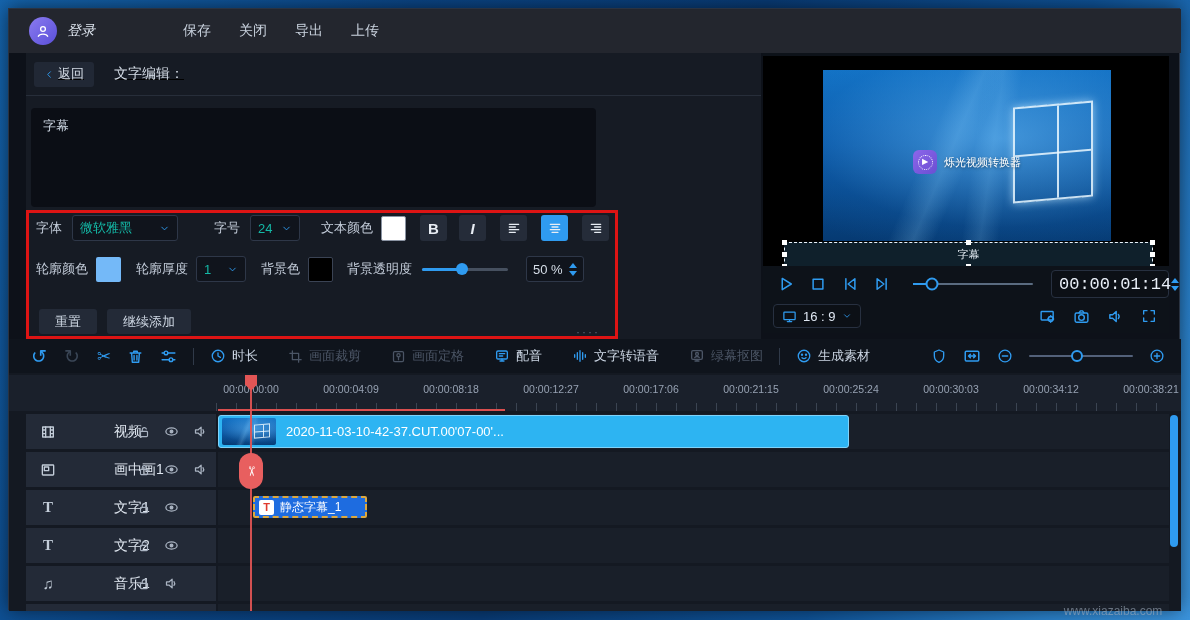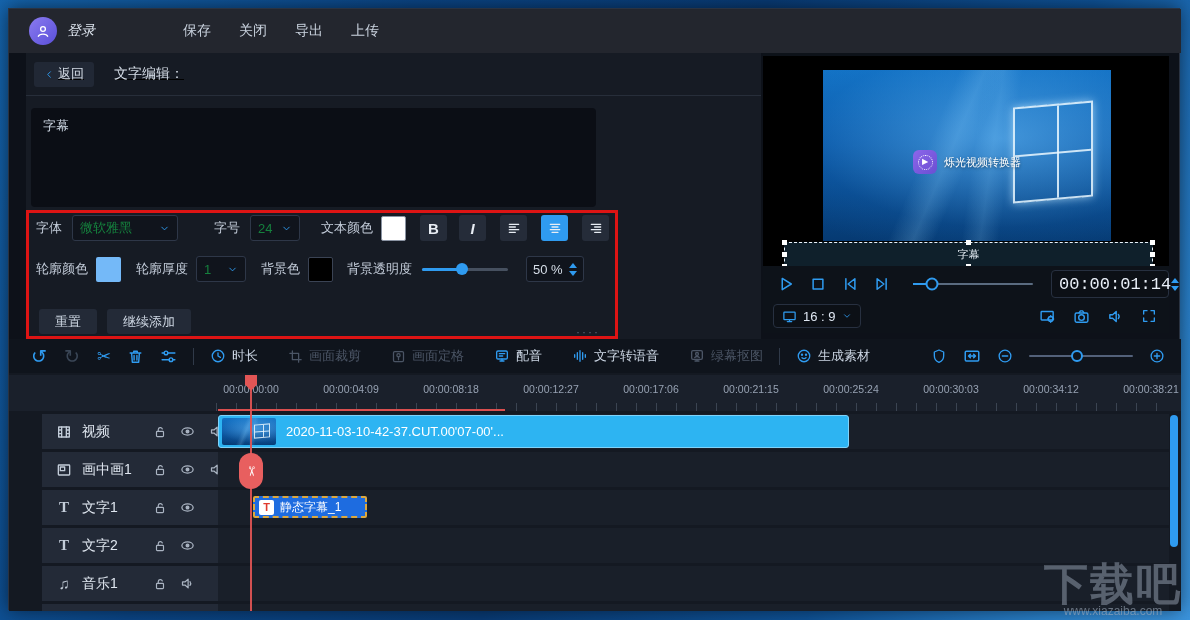--- a/index.html
+++ b/index.html
@@ -35,21 +35,21 @@
     display:flex; align-items:center; justify-content:center; gap:3px; color:#d6dee8; font-size:13px; cursor:pointer; }
   .back-btn .chv { color:#2f9bf0; }
   .panel-title { margin-left:20px; color:#d6dee8; font-size:14px;text-align:center; }
   .textarea { position:absolute; left:5px; top:55px; width:565px; height:99px; background:#0b0e15; border-radius:4px;
     padding:9px 12px; color:#ccd5e1; font-size:13px; cursor:text; }
   .ctl-row { position:absolute; left:0; display:flex; align-items:center; color:#c3ccd9; font-size:13px; }
   .row1 { top:162px; left:10px; }
   .row2 { top:203px; left:10px; }
   .row3 { top:256px; left:13px; gap:10px; }
   .select { height:26px; background:#10141c; border:1px solid #2e3748; border-radius:3px;
-    display:flex; align-items:center; justify-content:space-between; padding:0 7px; color:#15803d; cursor:pointer; }
+    display:flex; align-items:center; justify-content:space-between; padding:0 7px; color:#14b8a6; cursor:pointer; }
   .select .chvd { color:#2f9bf0; }
   .swatch { width:25px; height:25px; border-radius:2px; cursor:pointer; }
   .sq-btn { width:27px; height:26px; background:#252c39; border-radius:3px; display:flex; align-items:center;
     justify-content:center; color:#e8edf4; cursor:pointer; }
   .sq-btn.active { background:#2f9bf0; }
   .bold-b { font-weight:bold; font-size:15px; }
   .ital-i { font-style:italic; font-size:15px; font-weight:bold; }
   .slider { position:relative; height:3px; border-radius:2px; background:#46505f; cursor:pointer; }
   .slider .fill { position:absolute; left:0; top:0; height:3px; background:#2f9bf0; border-radius:2px; }
   .slider .knob { position:absolute; top:50%; transform:translate(-50%,-50%); width:12px; height:12px;
@@ -123,22 +123,22 @@
 
   
   .timeline { position:absolute; left:0; top:364px; width:1172px; height:238px; background:#141922; }
   .ruler { position:absolute; left:0; top:2px; width:1172px; height:36px; background:#1a202b; }
   .ruler .rlabel { position:absolute; top:8px; width:80px; margin-left:-40px; text-align:center;
     color:#97a2b3; font-size:10.5px; }
   .ticks { position:absolute; left:207px; top:28px; width:953px; height:8px;
     background:repeating-linear-gradient(to right,#3b4452 0 1px,transparent 1px 20px); }
   .red-range { position:absolute; left:209px; top:34px; width:287px; height:2px; background:#d94f4f; }
   .track-row { position:absolute; width:1172px; height:35px; }
-  .thead { position:absolute; left:33px; top:0; width:190px; height:35px; background:#232a37;
-    display:flex; align-items:center; color:#dfe6ef; font-size:14px; }
+  .thead { position:absolute; left:17px; top:0; width:190px; height:35px; background:#232a37;
+    display:flex; align-items:center; color:#dfe6ef; font-size:14px;gap:48px; }
   .thead .ticon { margin-left:13px; color:#c3cdd9; display:flex; width:18px; justify-content:center; }
   .thead .tname { margin-left:9px; }
   .thead .mini { position:absolute; color:#aab4c2; display:flex; cursor:pointer; }
   .mini.lock { left:111px; } .mini.eye { left:138px; } .mini.spk { left:167px; }
   .tbody { position:absolute; left:209px; top:0; width:951px; height:35px; background:#191f29; }
   .t-letter { font-size:15px; font-weight:bold; font-family:"Liberation Serif",serif; }
 
   .clip-video { position:absolute; left:209px; top:1px; width:631px; height:33px; background:#2db4f2;
     border:1px solid #7fd3fa; border-radius:3px; display:flex; align-items:center; overflow:hidden; cursor:grab; }
   .clip-thumb { width:54px; height:27px; margin-left:3px; border-radius:2px; flex:none; }
@@ -733,16 +733,15 @@
       <div class="playhead-line"></div>
       <div class="playhead-cap"></div>
       <div class="scissor-pill">
         <span style="display:inline-block;transform:rotate(90deg)">✂</span>
       </div>
       <div class="tl-scrollbar"></div>
     </section>
   </div>
 
   <div class="watermark">
-    <div class="wm-brand">下载吧</div>
     <div class="wm-url">www.xiazaiba.com</div>
   </div>
 </div>
 
 </body></html>

